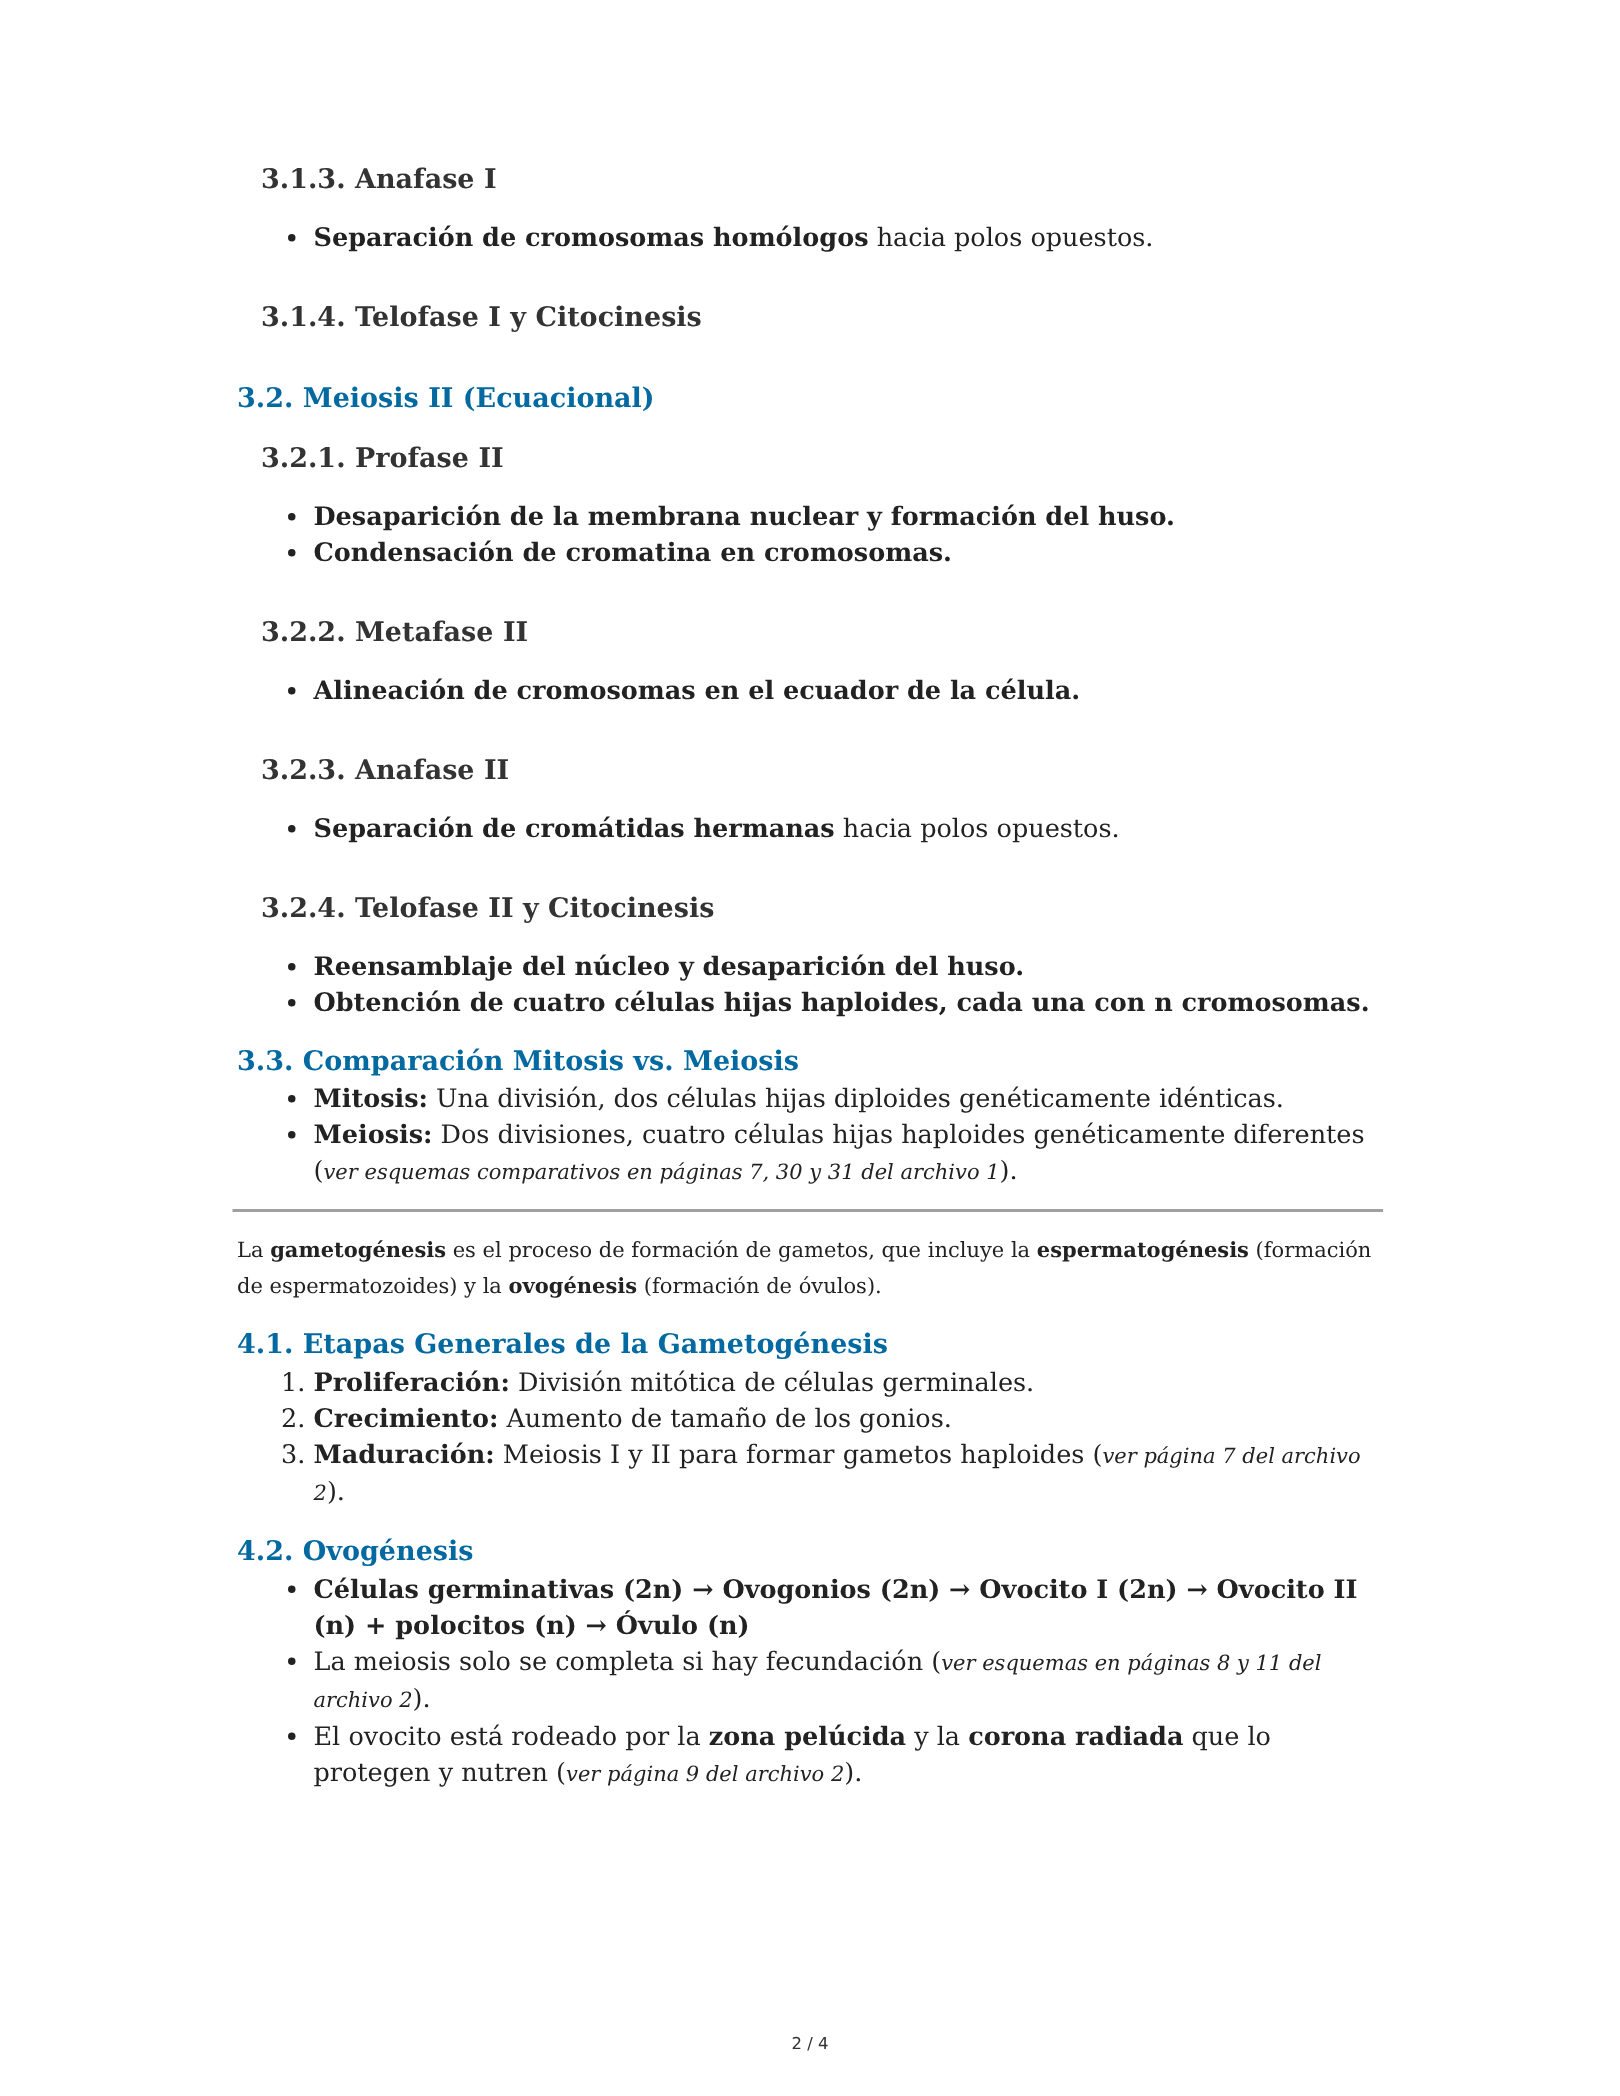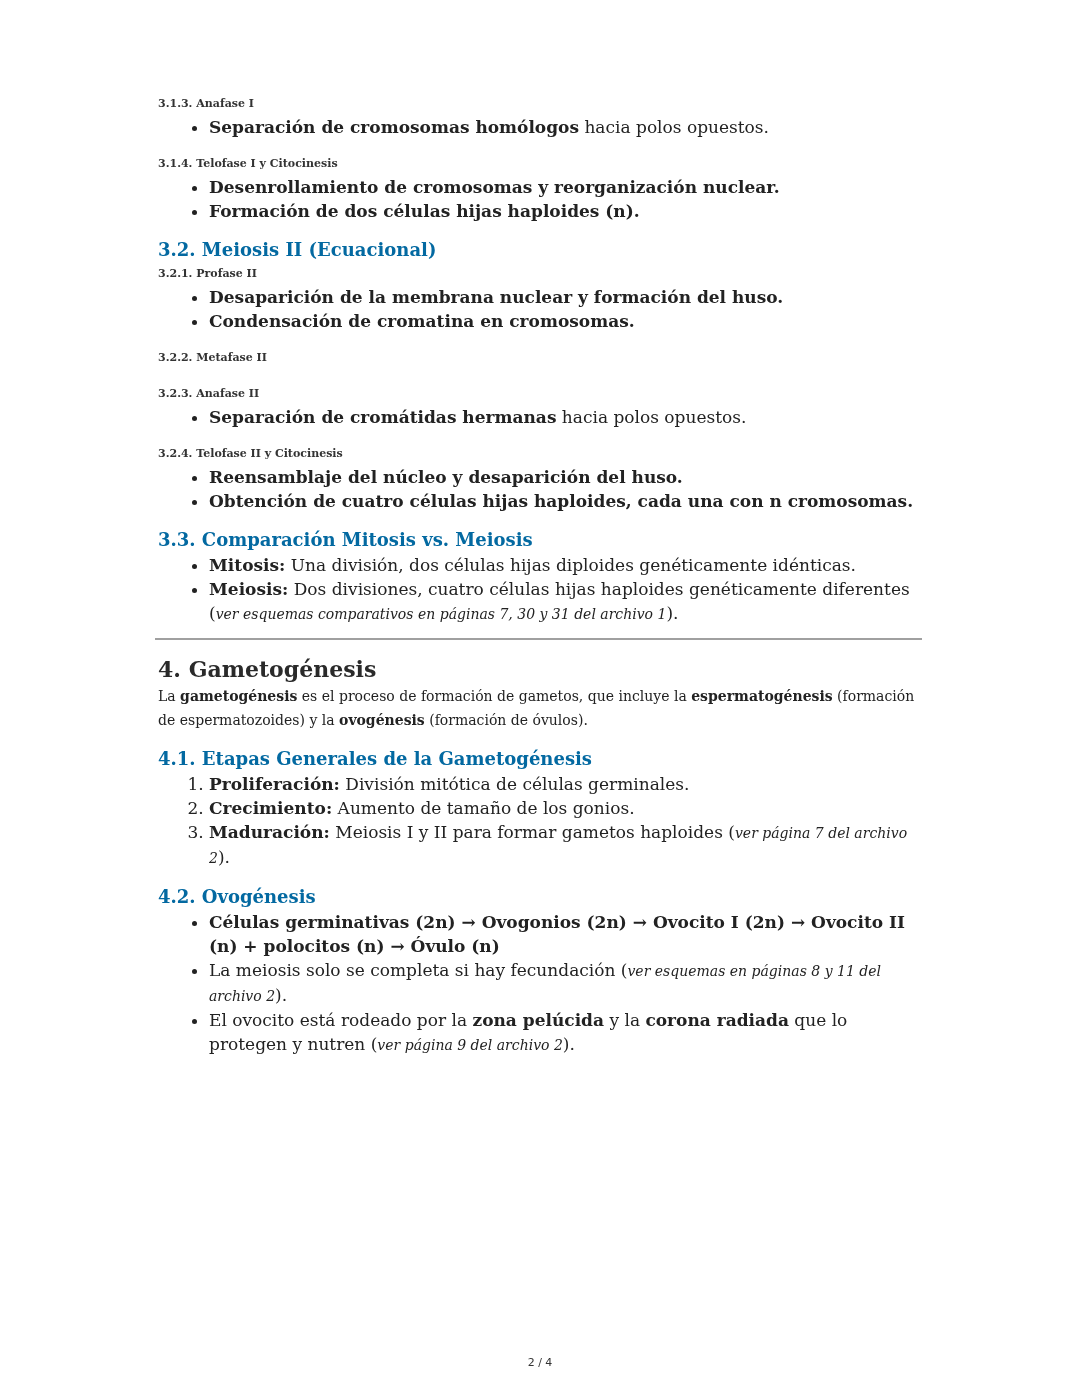--- a/index.html
+++ b/index.html
@@ -2,21 +2,21 @@
 <html><head>
 <meta charset="utf-8">
 <style>
   html, body { margin: 0; padding: 0; background: #ffffff; }
   body {
     width: 1080px; height: 1397px; position: relative; overflow: hidden;
     font-family: "DejaVu Serif", serif; color: #222222;
   }
   .page { position: absolute; left: 0; top: 0; width: 1080px; height: 1397px; }
   .content { position: absolute; left: 158px; top: 93px; width: 770px; }
-  .h4 { font-size: 11px; font-weight: bold; color: #333; margin: 0; line-height: 22px; }
+  .h4 { font-size: 18px; font-weight: bold; color: #333; margin: 16px; line-height: 22px; }
   .h3 { font-size: 18px; font-weight: bold; color: #0369a1; margin: 0; line-height: 26px; }
   .h2 { font-size: 22px; font-weight: bold; color: #2a2a2a; margin: 0; line-height: 30px; }
   ul, ol { margin: 0; padding-left: 51px; }
   ul li, ol li { font-size: 17px; line-height: 24px; }
   ul { list-style: disc; }
   ol { padding-left: 51px; }
   .b { font-weight: bold; }
   .it { font-style: italic; font-size: 14px; }
   p.para { margin: 0; font-size: 14px; line-height: 24px; }
   .gap-m { height: 14px; }
@@ -29,36 +29,35 @@
 <div class="page">
   <div class="content">
 
     <h4 class="h4">3.1.3. Anafase I</h4>
     <ul>
       <li><span class="b">Separación de cromosomas homólogos</span><span> hacia polos opuestos.</span></li>
     </ul>
     <div class="gap-m"></div>
 
     <h4 class="h4">3.1.4. Telofase I y Citocinesis</h4>
-    <ul>
-      <li><span class="b">Desenrollamiento de cromosomas y reorganización nuclear.</span></li>
-      <li><span class="b">Formación de dos células hijas haploides (n).</span></li>
-    </ul>
     <div class="gap-m"></div>
 
     <h3 class="h3">3.2. Meiosis II (Ecuacional)</h3>
 
     <h4 class="h4">3.2.1. Profase II</h4>
     <ul>
       <li><span class="b">Desaparición de la membrana nuclear y formación del huso.</span></li>
       <li><span class="b">Condensación de cromatina en cromosomas.</span></li>
     </ul>
     <div class="gap-m"></div>
 
     <h4 class="h4">3.2.2. Metafase II</h4>
+    <ul>
+      <li><span class="b">Alineación de cromosomas en el ecuador de la célula.</span></li>
+    </ul>
     <div class="gap-m"></div>
 
     <h4 class="h4">3.2.3. Anafase II</h4>
     <ul>
       <li><span class="b">Separación de cromátidas hermanas</span><span> hacia polos opuestos.</span></li>
     </ul>
     <div class="gap-m"></div>
 
     <h4 class="h4">3.2.4. Telofase II y Citocinesis</h4>
     <ul>
@@ -68,21 +67,20 @@
     <div class="gap-m"></div>
 
     <h3 class="h3">3.3. Comparación Mitosis vs. Meiosis</h3>
     <ul>
       <li><span class="b">Mitosis:</span><span> Una división, dos células hijas diploides genéticamente idénticas.</span></li>
       <li><span class="b">Meiosis:</span><span> Dos divisiones, cuatro células hijas haploides genéticamente diferentes (</span><span class="it">ver esquemas comparativos en páginas 7, 30 y 31 del archivo 1</span><span>).</span></li>
     </ul>
 
     <hr class="rule">
 
-    <h2 class="h2">4. Gametogénesis</h2>
     <p class="para"><span>La </span><span class="b">gametogénesis</span><span> es el proceso de formación de gametos, que incluye la </span><span class="b">espermatogénesis</span><span> (formación de espermatozoides) y la </span><span class="b">ovogénesis</span><span> (formación de óvulos).</span></p>
     <div class="gap-m"></div>
 
     <h3 class="h3">4.1. Etapas Generales de la Gametogénesis</h3>
     <ol>
       <li><span class="b">Proliferación:</span><span> División mitótica de células germinales.</span></li>
       <li><span class="b">Crecimiento:</span><span> Aumento de tamaño de los gonios.</span></li>
       <li><span class="b">Maduración:</span><span> Meiosis I y II para formar gametos haploides (</span><span class="it">ver página 7 del archivo 2</span><span>).</span></li>
     </ol>
     <div class="gap-m"></div>

